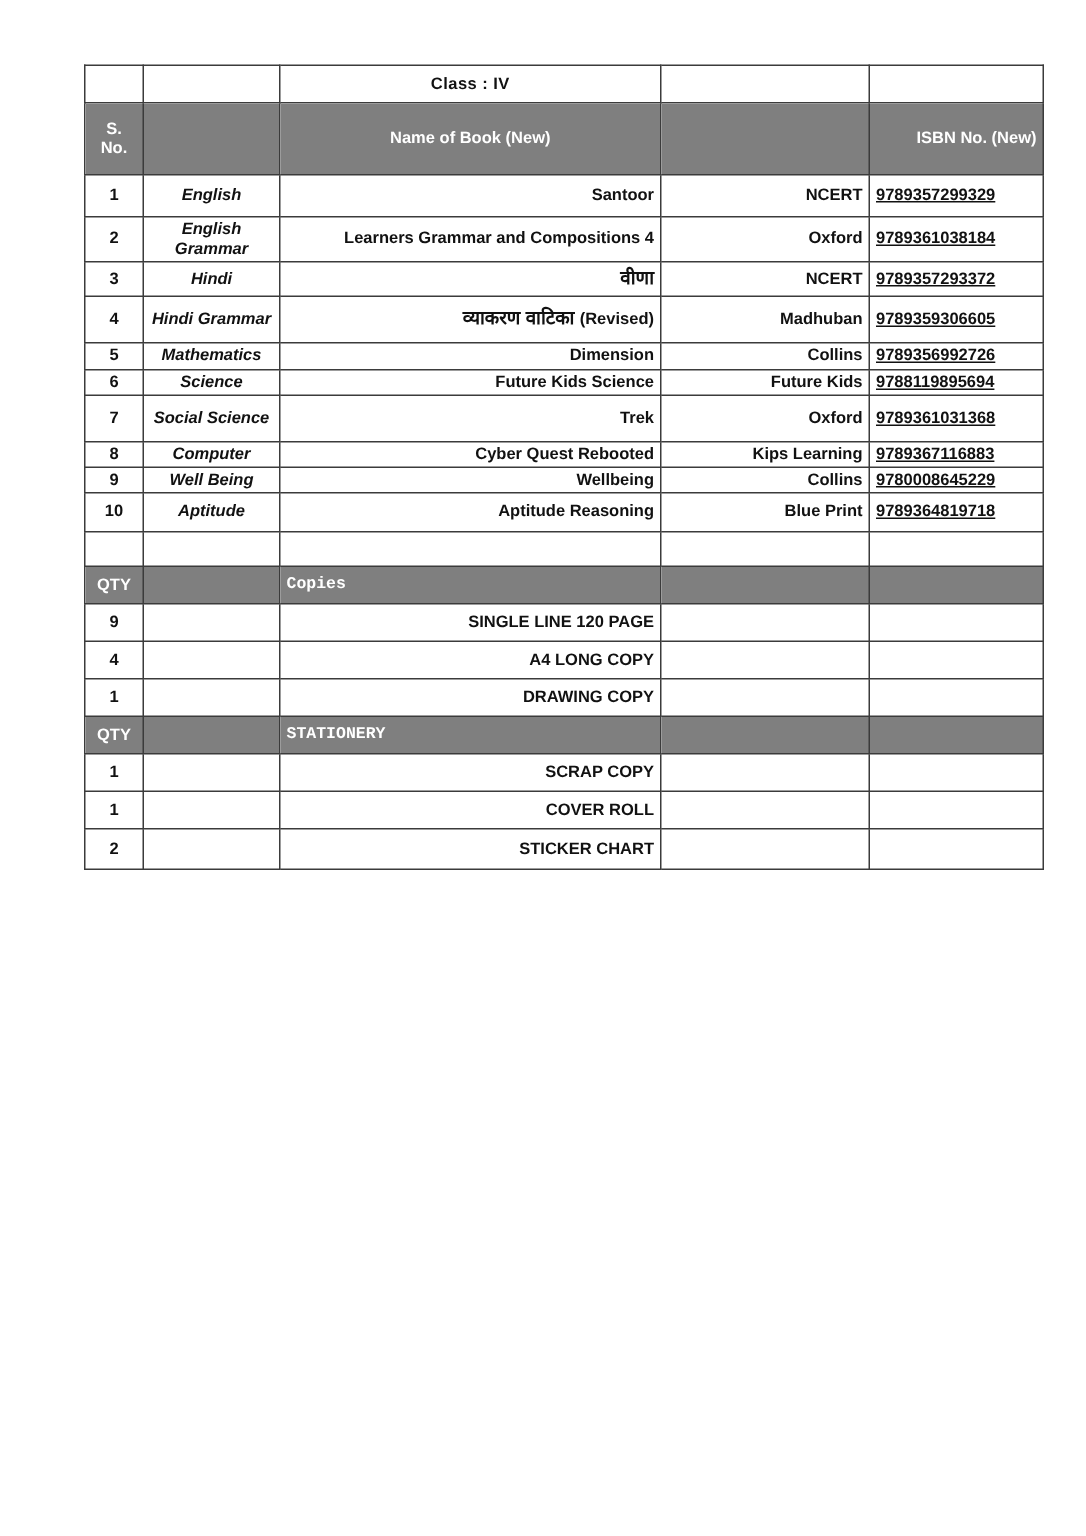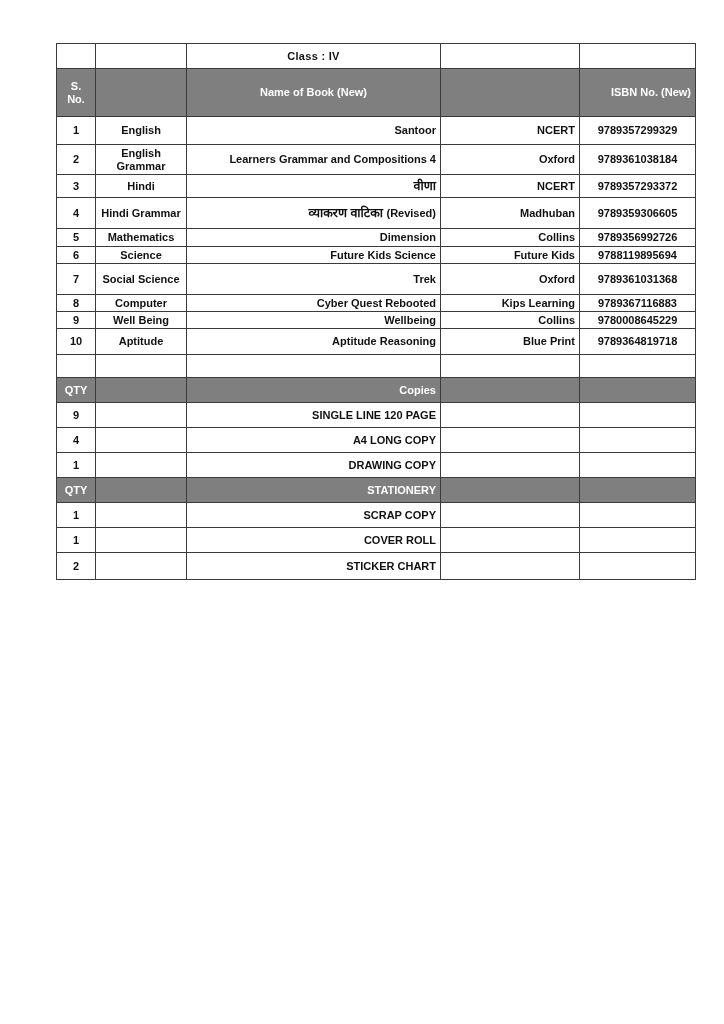--- a/index.html
+++ b/index.html
@@ -29,35 +29,35 @@
     font-size: 11px;
     font-weight: bold;
     color: #111111;
     padding: 1px 4px;
     line-height: 13px;
     overflow: hidden;
     vertical-align: middle;
     background: #ffffff;
   }
   td.c-sno    { text-align: center; }
-  td.c-subj   { text-align: center; }
+  td.c-subj   { text-align: center; font-style: italic; }
   td.c-book   { text-align: right; padding-left: 5px; }
   td.c-pub    { text-align: right; padding-left: 6px; }
-  td.c-isbn   { text-align: center; padding-right: 7px; }
+  td.c-isbn   { text-align: left; padding-right: 7px; text-decoration: underline; }
   tr.gray td {
     background: #7f7f7f;
     color: #ffffff;
   }
   tr.title-row td { border-bottom: 1px solid #3b3b3b; }
   td.title-cell {
     font-size: 15px;
     text-align: center;
     letter-spacing: 0.3px;
   }
-  td.section-title { text-align: right; }
+  td.section-title { text-align: left; font-family: Liberation Mono, monospace; }
   td.header-book { text-align: center; padding-left: 5px; }
   td.header-isbn { text-align: right; padding-right: 5px; margin-top: 36px; }
   span.dev {
     font-weight: bold;
     font-size: 12.5px;
   }
 </style>
 </head>
 <body>
 

